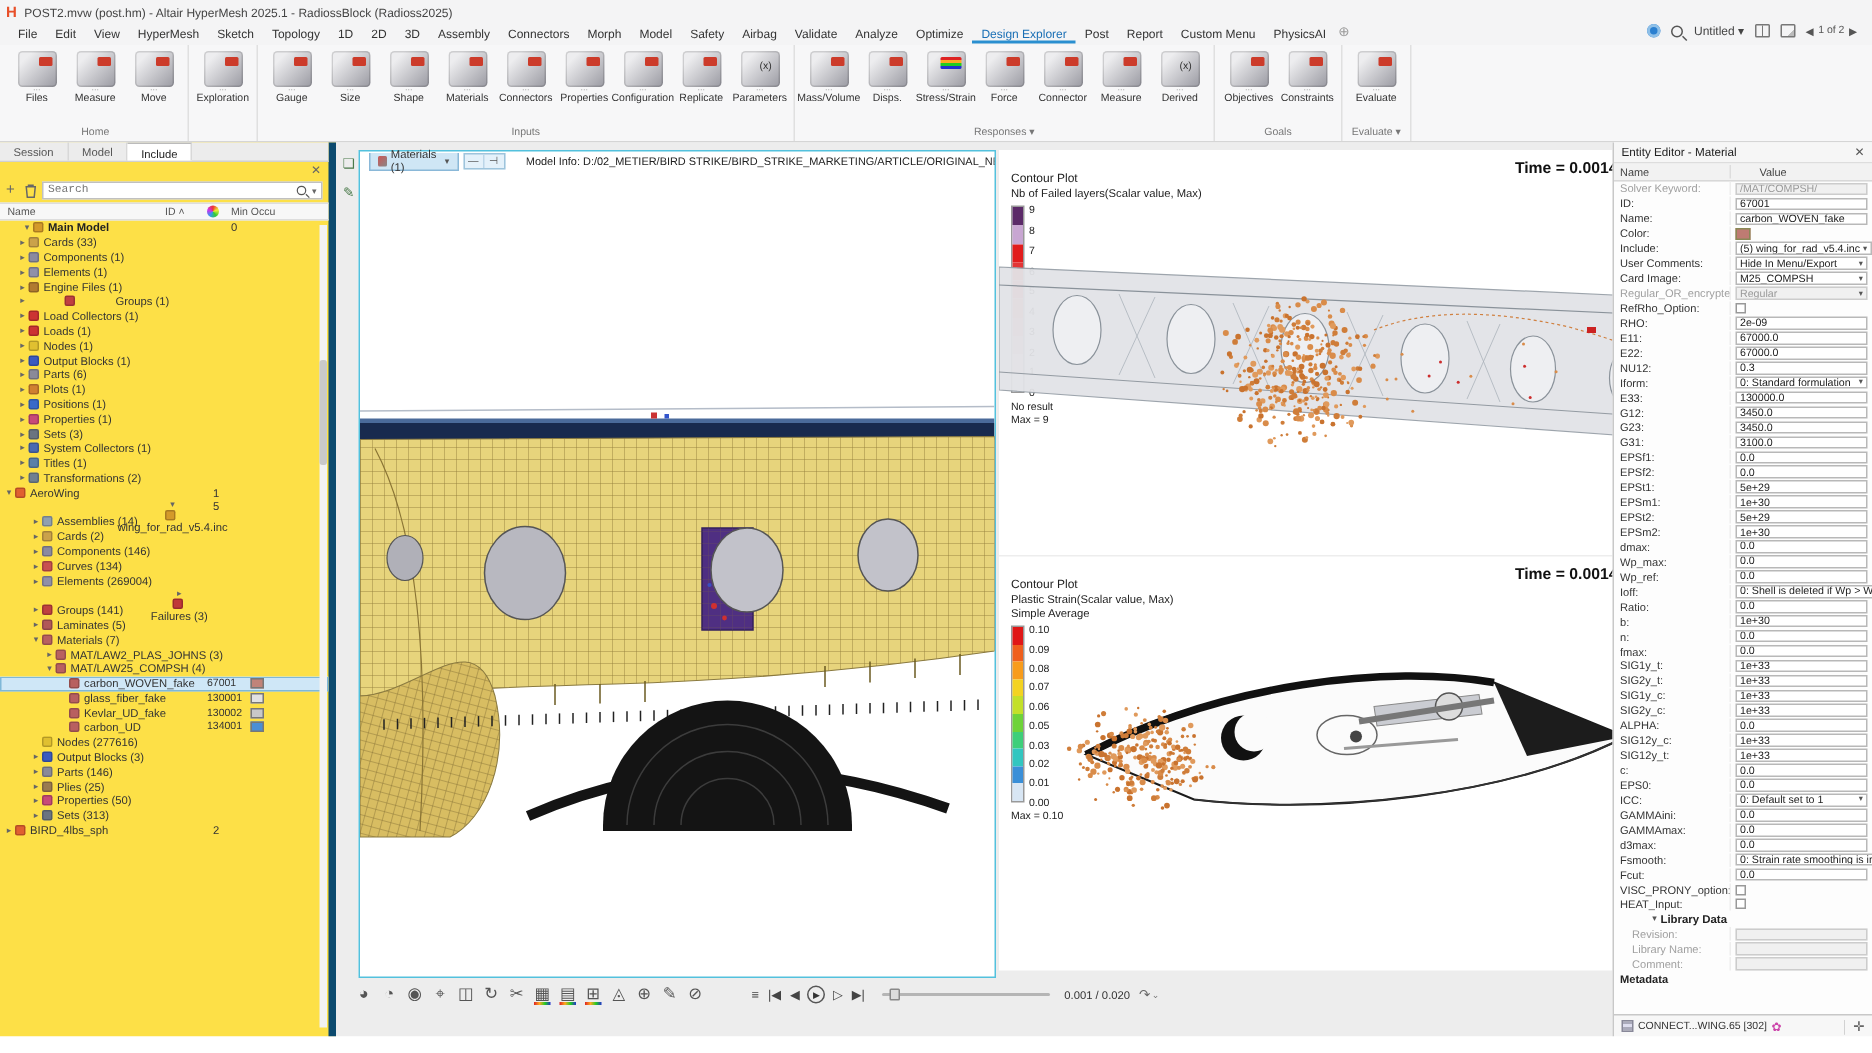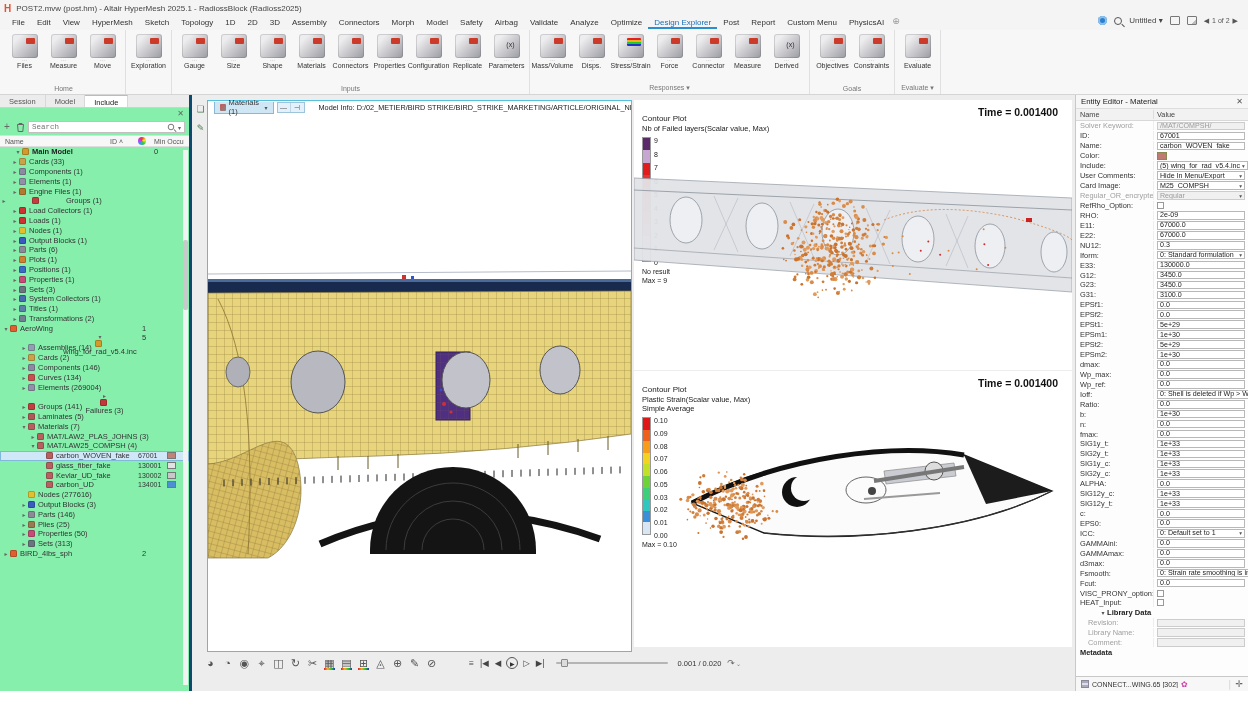--- a/index.html
+++ b/index.html
@@ -31,21 +31,21 @@
   .ricon{width:26px;height:24px;margin-top:2px;border-radius:3px;background:linear-gradient(135deg,#ededef 20%,#9a9aa2);box-shadow:inset 0 0 0 1px #00000022;position:relative;}
   .ricon::after{content:"";position:absolute;right:3px;top:4px;width:9px;height:6px;background:#cc3b2a;border-radius:1px;}
   .ricon.rb::after{width:14px;height:8px;background:linear-gradient(180deg,#d22 25%,#fa2 25%,#fa2 50%,#2c2 50%,#2c2 75%,#23c 75%);}
   .ricon.fx::after{content:"(x)";background:none;color:#333;font-size:7px;width:auto;height:auto;top:7px;right:5px;}
   .rdots{font-size:5px;color:#999;line-height:4px;}
   .rtlabel{font-size:7px;color:#333;white-space:nowrap;line-height:8px;}
   .rglabel{font-size:7px;color:#777;text-align:center;padding:1px 0 2px 0;}
   
   .main{position:absolute;left:0;top:95px;width:100%;height:596px;display:flex;}
   
-  .browser{position:relative;width:192px;background:#86efac;border-right:3px solid #0c4a6e;flex:none;}
+  .browser{position:relative;width:224px;background:#fde047;border-right:5px solid #0c4a6e;flex:none;}
   .btabs{display:flex;height:13px;background:#ececec;border-bottom:1px solid #d0d0d0;}
   .btab{padding:0 9px;font-size:7.5px;line-height:13px;color:#555;border-right:1px solid #d8d8d8;background:#ececec;}
   .btab.active{background:#fff;color:#222;border-top:1px solid #bbb;}
   .bclose{height:11px;text-align:right;padding-right:5px;font-size:8px;color:#666;line-height:11px;}
   .btools{display:flex;align-items:center;height:16px;padding:0 4px;gap:3px;}
   .bplus{font-size:10px;color:#666;width:9px;line-height:10px;}
   .searchbox{flex:1;height:12px;border:1px solid #c0c0c0;background:#fff;display:flex;align-items:center;padding:0 3px;gap:3px;}
   .searchbox input{border:none;outline:none;flex:1;font-size:7.5px;font-family:Liberation Mono, monospace;color:#444;background:transparent;padding:0;}
   .bheader{display:flex;height:12px;border-top:1px solid #ddd;border-bottom:1px solid #ddd;background:#f7f7f7;align-items:center;font-size:7px;color:#555;}
   .bh-name{padding-left:5px;width:110px;}
@@ -97,21 +97,21 @@
   .athumb{position:absolute;left:5%;top:-3px;width:7px;height:8px;background:#dcdcdc;border:1px solid #888;border-radius:1px;}
   .aframe{font-size:7.5px;color:#333;margin-left:2px;}
   .aset{font-size:9px;color:#666;margin-left:6px;}
   .acaret{font-size:6px;color:#777;margin-left:1px;}
   
   .eeditor{position:relative;width:173px;background:#fdfdfd;border-left:1px solid #c8c8c8;flex:none;display:flex;flex-direction:column;}
   .eetitle{height:14px;display:flex;align-items:center;font-size:7.8px;color:#222;padding:0 5px;border-bottom:1px solid #ddd;background:#f6f6f6;}
   .eex{margin-left:auto;color:#555;font-size:8px;}
   .eehead{display:flex;height:12px;background:#f2f2f2;border-bottom:1px solid #d8d8d8;font-size:7.3px;color:#444;align-items:center;}
   .eehead .h1{width:78px;padding-left:4px;border-right:1px solid #ddd;}
-  .eehead .h2{padding-left:3px;}
+  .eehead .h2{padding-left:3px;margin-left:16px;}
   .eerows{flex:1;overflow:hidden;}
   .erow{display:flex;align-items:center;height:9.95px;font-size:7.4px;}
   .elab{width:78px;flex:none;padding-left:4px;color:#333;border-right:1px solid #eee;white-space:nowrap;overflow:hidden;}
   .elab.dis{color:#a0a0a0;}
   .elab.ind{padding-left:12px;color:#a0a0a0;}
   .eval{flex:1;margin:0 3px;height:8.6px;display:flex;align-items:center;}
   .box{flex:1;height:8.6px;border:1px solid #b8b8b8;background:#fff;display:flex;align-items:center;padding:0 2px;font-size:7.1px;color:#222;white-space:nowrap;overflow:hidden;}
   .box.dis{background:#f0f0f0;color:#9a9a9a;border-color:#ccc;}
   .box .car{margin-left:auto;font-size:5.5px;color:#555;padding-left:2px;}
   .chk{width:7px;height:7px;border:1px solid #999;background:#fff;}
@@ -372,21 +372,21 @@
           <div class="trow" style="padding-left: 11px;">
             <span class="texp">▸</span>
             <span class="tico" style="background: rgb(144, 144, 168);"></span>
             <span class="tlabel">Elements (1)</span>
           </div>
           <div class="trow" style="padding-left: 11px;">
             <span class="texp">▸</span>
             <span class="tico" style="background: rgb(176, 122, 48);"></span>
             <span class="tlabel">Engine Files (1)</span>
           </div>
-          <div class="trow" style=" gap: 24px;">
+          <div class="trow" style="padding-left: 11px; gap: 24px;">
             <span class="texp">▸</span>
             <span class="tico" style="background: rgb(192, 64, 64);"></span>
             <span class="tlabel">Groups (1)</span>
           </div>
           <div class="trow" style="padding-left: 11px;">
             <span class="texp">▸</span>
             <span class="tico" style="background: rgb(204, 51, 51);"></span>
             <span class="tlabel">Load Collectors (1)</span>
           </div>
           <div class="trow" style="padding-left: 11px;">

